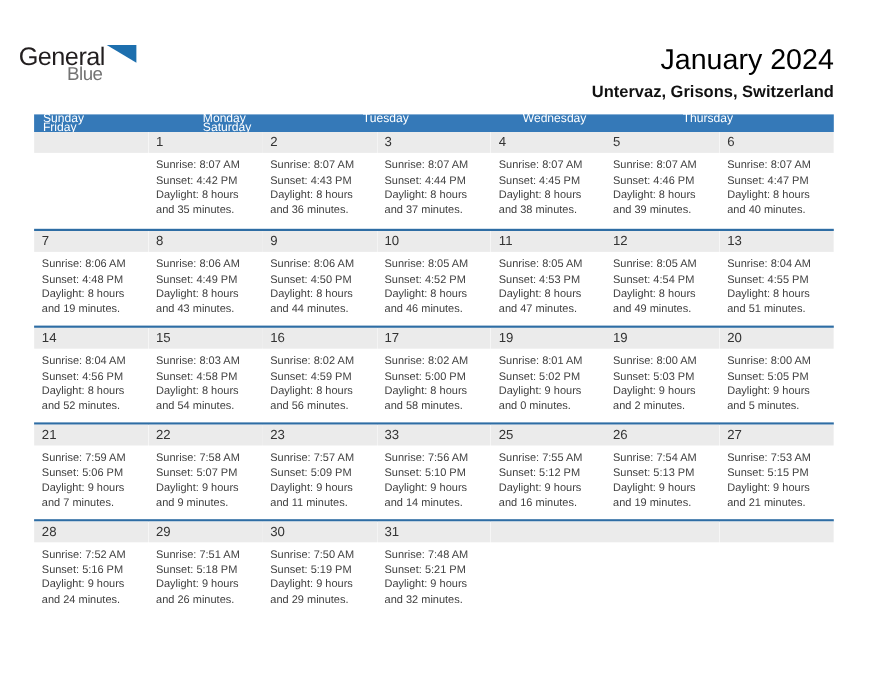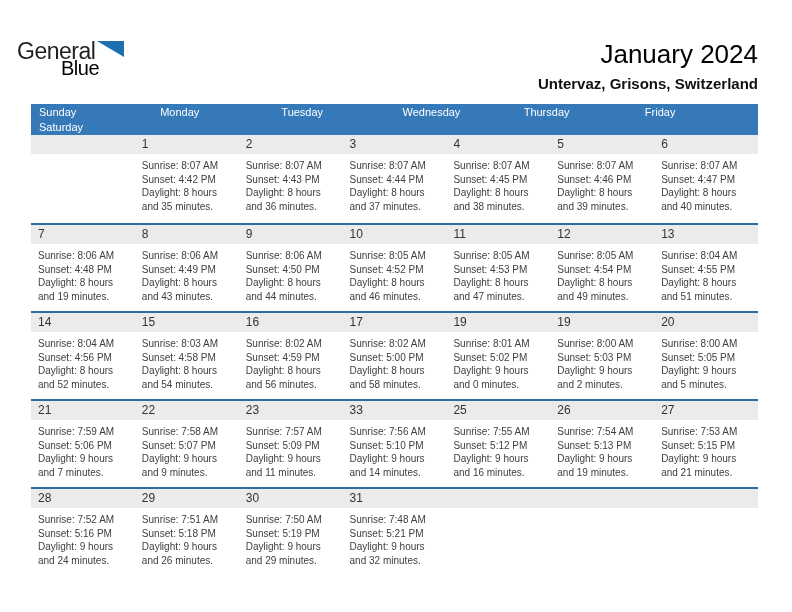--- a/index.html
+++ b/index.html
@@ -4,30 +4,30 @@
 <style>
   html,body { margin:0; padding:0; background:#ffffff; }
   body { width:792px; height:612px; font-family:"Liberation Sans", sans-serif; -webkit-font-smoothing:antialiased; }
   .page { position:relative; width:792px; height:612px; overflow:hidden; background:#ffffff; }
 
   
   .logo { position:absolute; left:17px; top:40px; }
   .logo-top { display:flex; align-items:flex-start; }
   .logo-general { font-size:23px; color:#221e1f; letter-spacing:-0.5px; line-height:22px; }
   .logo-triangle { width:0; height:0; border-top:16px solid #1d6fae; border-left:27px solid transparent; margin-left:2px; margin-top:1px; }
-  .logo-blue { font-size:20px; color:#000000; letter-spacing:-0.5px; line-height:20px; margin-left:44px; margin-top:-4px; }
+  .logo-blue { font-size:17px; color:#737373; letter-spacing:-0.5px; line-height:20px; margin-left:44px; margin-top:-4px; }
 
   
   .titles { position:absolute; right:34px; top:40px; text-align:right; }
   .title { font-size:26px; color:#000000; line-height:28px; }
   .subtitle { font-size:15px; font-weight:bold; color:#111111; margin-top:7px; }
 
   
   .calendar { position:absolute; left:31px; top:104px; width:727px; }
-  .cal-header { display:grid; grid-template-columns:repeat(6,1fr); background:#3579b8; height:31px; align-items:center; }
+  .cal-header { display:grid; grid-template-columns:repeat(5,1fr); background:#3579b8; height:16px; align-items:center; }
   .cal-header > div { color:#ffffff; font-size:11px; padding-left:8px; overflow:hidden; white-space:nowrap; }
   .week { display:grid; grid-template-columns:repeat(7,1fr); height:88px; box-sizing:border-box; }
   .week + .week { border-top:2px solid #2e6da4; }
   .day-cell { overflow:hidden; }
   .band { height:19px; line-height:19px; background:#ebebeb; font-size:12px; color:#333333; padding-left:7px; }
   .details { padding:5px 3px 0 7px; font-size:10px; color:#404040; line-height:13.5px; }
 </style>
 </head>
 <body>
 

